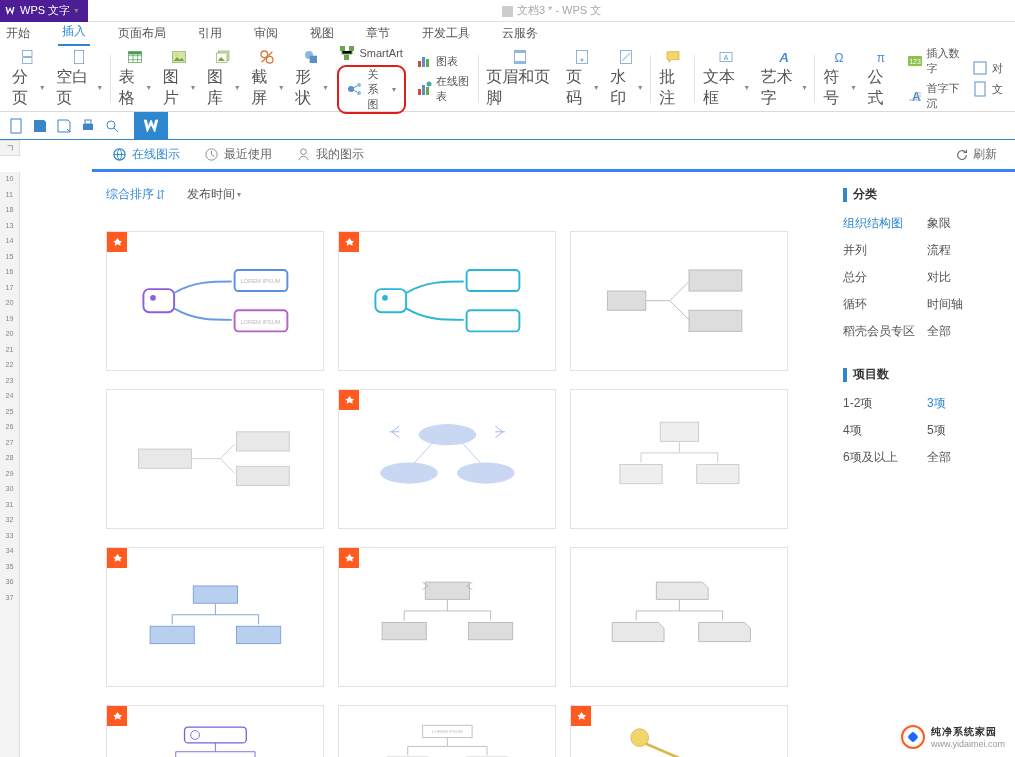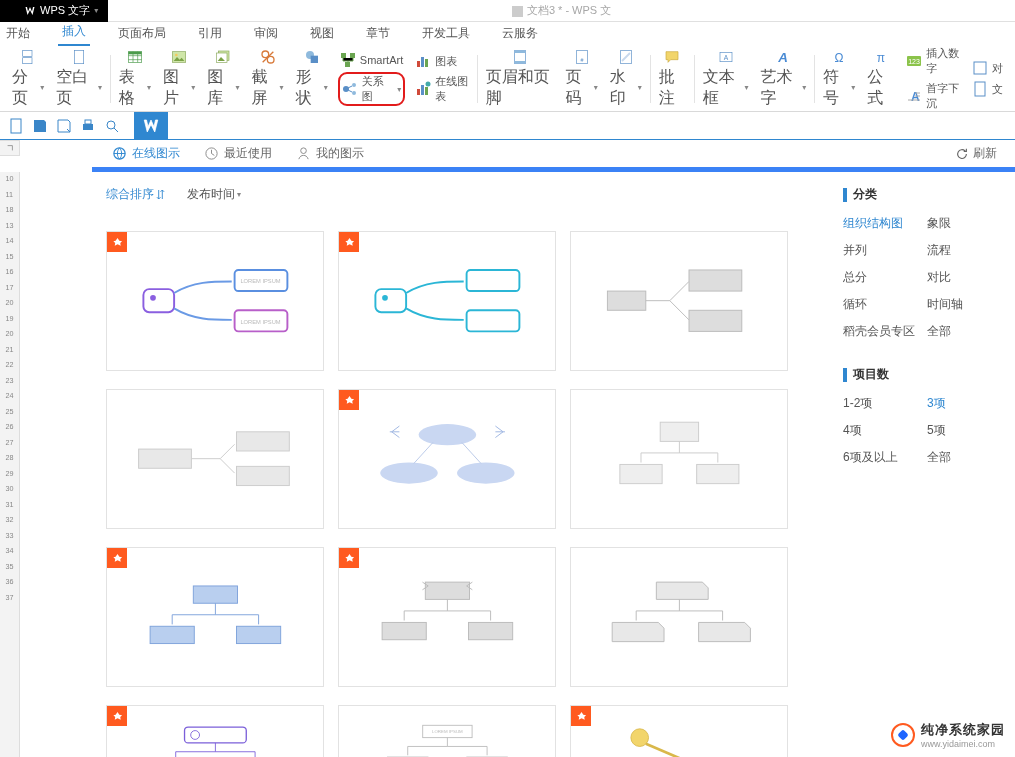--- a/index.html
+++ b/index.html
@@ -1,50 +1,50 @@
 <!DOCTYPE html>
 <html><head>
 <meta charset="utf-8">
 <style>
   * { margin:0; padding:0; box-sizing:border-box; font-family:"Microsoft YaHei","Segoe UI",sans-serif; }
   body { width:1015px; height:757px; overflow:hidden; background:#fff; font-size:12px; color:#555; }
 
   
   .titlebar { height:22px; background:#fff; border-bottom:1px solid #e0e0e0; display:flex; align-items:center; }
-  .app-badge { background:#000000; color:#fff; font-size:11px; height:22px; padding:0 10px 0 24px; display:flex; align-items:center; gap:4px;}
+  .app-badge { background:#4c1d95; color:#fff; font-size:11px; height:22px; padding:0 10px 0 4px; display:flex; align-items:center; gap:4px;}
   .app-badge svg{width:12px;height:12px}
   .doc-title { flex:1; text-align:center; color:#a7a7a7; font-size:11px;}
   .doc-ico{display:inline-block;width:11px;height:11px;background:#ccc;margin-right:4px;vertical-align:middle}
 
   
   .menus { height:24px; display:flex; align-items:flex-end; gap:24px; padding-left:2px; background:#fff; }
   .menus span { font-size:12px; color:#555; padding:4px 4px; cursor:pointer;}
   .menus span.active { color:#2f87d0; border-bottom:2px solid #2f87d0; font-weight:500;}
 
   
   .ribbon { height:66px; border-bottom:1px solid #d9d9d9; display:flex; align-items:center; padding:0 6px; gap:0; background:#fff;}
   .rgrp { display:flex; flex-direction:column; align-items:center; justify-content:center; height:60px; padding:0 6px; position:relative;}
   .rgrp.big svg, .bigico{width:26px;height:26px;}
   .rgrp small{font-size:16px;color:#555;margin-top:2px;display:flex;align-items:center;gap:1px}
   .sep { width:1px; height:48px; background:#e3e3e3; margin:0 2px;}
   .mini-col{display:flex;flex-direction:column;gap:3px;justify-content:center;height:60px;padding:0 4px}
   .mini{display:flex;align-items:center;gap:4px;font-size:11px;color:#555;padding:1px 2px;cursor:pointer}
   .mini svg,.mini .ico{width:16px;height:16px;flex-shrink:0}
-  .hl-red{border:2px solid #e21b1b;border-radius:9px;padding:0 2px}
+  .hl-red{border:2px solid #e21b1b;border-radius:9px;padding:0 8px}
 
   .dd::after{content:"▾";font-size:8px;color:#888;margin-left:1px}
 
   
   .quick { height:28px; display:flex; align-items:center; gap:8px; padding-left:8px; border-bottom:1px solid #2f87d0;}
   .quick .qi{width:16px;height:16px;display:flex;align-items:center;justify-content:center;color:#3a86c8;cursor:pointer}
   .quick .home{width:34px;height:28px;background:#2f87d0;display:flex;align-items:center;justify-content:center;margin-left:6px}
   .quick .home svg{width:18px;height:18px;stroke:#fff}
 
   
-  .subtabs{height:32px;display:flex;align-items:center;gap:24px;padding-left:20px;border-bottom:5px solid #3b82f6;margin-left:92px}
+  .subtabs{height:32px;display:flex;align-items:center;gap:24px;padding-left:20px;border-bottom:3px solid #3b82f6;margin-left:92px}
   .subtabs .st{display:flex;align-items:center;gap:5px;color:#666;cursor:pointer}
   .subtabs .st.active{color:#2f87d0;font-weight:500}
   .subtabs .refresh{margin-left:auto;margin-right:18px;color:#666;display:flex;align-items:center;gap:4px;cursor:pointer}
 
   
   .main{display:flex;height:calc(757px - 22px - 24px - 66px - 28px - 32px);}
   .ruler{width:20px;background:#f3f3f3;border-right:1px solid #ddd;font-size:8px;color:#888;display:flex;flex-direction:column;align-items:center;padding-top:2px;gap:6.5px}
   .ruler span{transform:scale(.9)}
   .gap{width:72px;background:#fff}
   .gallery{flex:1;padding:14px 16px 0 14px;overflow:auto}
@@ -60,21 +60,21 @@
   .side{width:190px;padding:14px 10px 0 18px;font-size:12px}
   .shead{display:flex;align-items:center;gap:6px;color:#333;font-weight:700;margin-bottom:12px}
   .shead::before{content:"";width:4px;height:14px;background:#2f87d0;display:inline-block}
   .cats{display:grid;grid-template-columns:1fr 1fr;row-gap:10px;column-gap:6px;margin-bottom:26px}
   .cats span{color:#555;cursor:pointer}
   .cats span.active{color:#2f87d0}
 
   .wm{position:absolute;right:10px;bottom:8px;display:flex;align-items:center;gap:6px}
   .wm-logo{width:24px;height:24px;border:2px solid #ff5a1f;border-radius:50%;display:flex;align-items:center;justify-content:center;position:relative}
   .wm-logo::after{content:"";width:8px;height:8px;background:#1e65ff;border-radius:2px;transform:rotate(45deg)}
-  .wm-txt{font-size:13px;font-weight:700;color:#333;letter-spacing:1px}
+  .wm-txt{font-size:10px;font-weight:700;color:#333;letter-spacing:1px}
   .wm-url{font-size:9px;color:#999;display:block}
 
   .caret{font-size:8px;color:#888}
   .hruler{position:absolute;left:0;top:140px;width:20px;height:16px;background:#f3f3f3;border:1px solid #ddd;border-left:none;display:flex;align-items:center;justify-content:center}
   .hruler svg{width:8px;height:8px}
 </style>
 </head>
 <body>
 
 <div class="titlebar">

